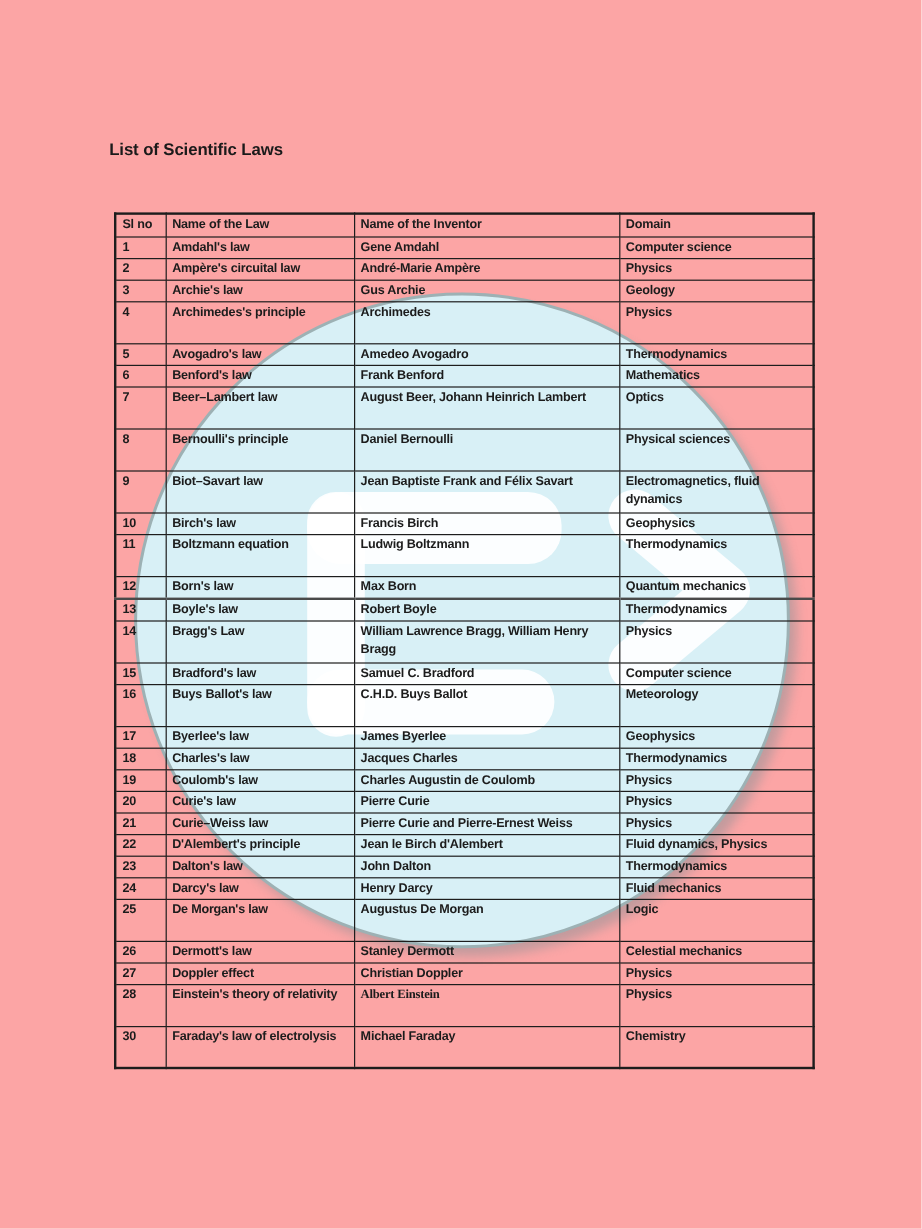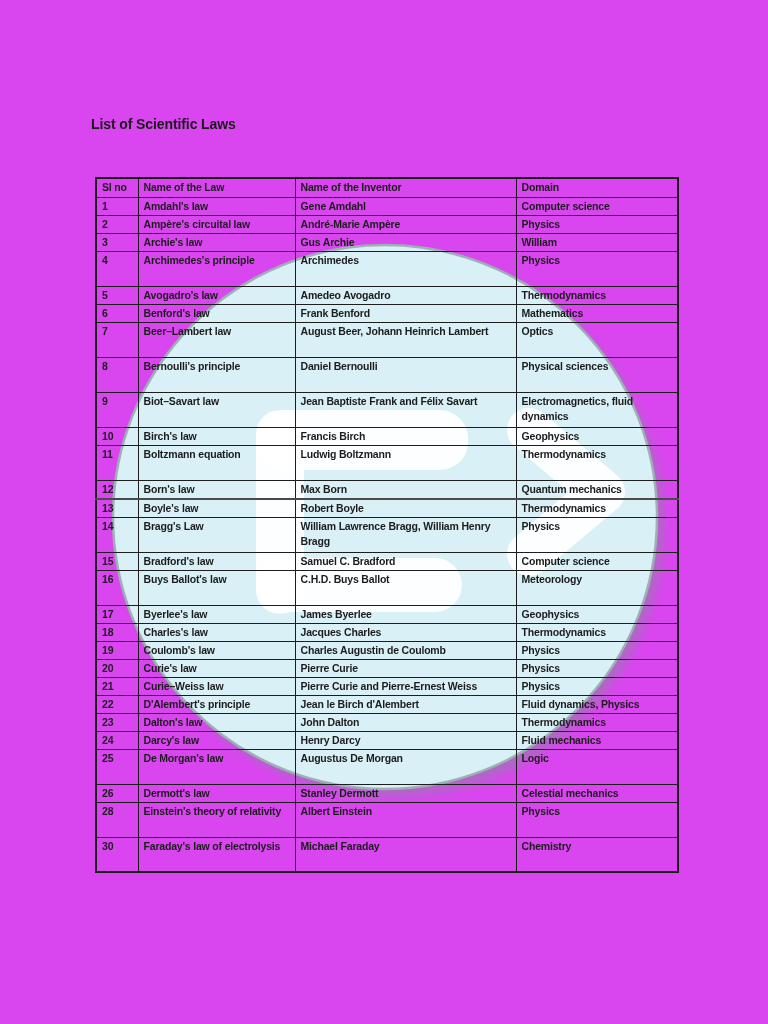--- a/index.html
+++ b/index.html
@@ -1,17 +1,17 @@
 <!DOCTYPE html>
 <html><head>
 <meta charset="utf-8">
 <style>
   html,body{margin:0;padding:0;background:#ffffff;}
   body{width:768px;height:1024px;font-family:"Liberation Sans",sans-serif;}
-  .page{position:relative;width:768px;height:1024px;background:#d946ef;overflow:hidden;}
+  .page{position:relative;width:768px;height:1024px;background:#fca5a5;overflow:hidden;}
 
   .wm{position:absolute;left:0;top:0;z-index:0;pointer-events:none;}
 
   .title{
     position:absolute;left:91px;top:116px;z-index:1;
     font-size:14px;font-weight:bold;color:#1a1a1a;letter-spacing:-0.1px;
   }
 
   table.laws{
     position:absolute;left:95px;top:177px;width:582px;z-index:1;
@@ -22,21 +22,21 @@
     border:1px solid #1d1d1d;
     font-size:10.5px;font-weight:bold;color:#1c1c1c;
     text-align:left;vertical-align:top;
     padding:1px 5px;line-height:15px;letter-spacing:-0.18px;
     background:transparent;overflow:hidden;
   }
   tr.h{height:19px;margin-top:27px;}
   tr.r-s{height:18px;}
   tr.r-d{height:35px;}
   tr.thick td{border-top:2px solid #4a4a4a;margin-left:20px;}
-  td.center{text-align:center;}
+  td.center{text-align:center;font-family:Liberation Serif, serif;}
 </style>
 </head>
 <body>
 
 <div class="page">
 
   <svg class="wm" width="768" height="1024" viewBox="0 0 768 1024">
     <defs>
       <filter id="wmblur" x="-20%" y="-20%" width="140%" height="140%">
         <feGaussianBlur stdDeviation="4.5"></feGaussianBlur>
@@ -79,21 +79,21 @@
         <tr class="r-s">
           <td>2</td>
           <td>Ampère's circuital law</td>
           <td>André-Marie Ampère</td>
           <td>Physics</td>
         </tr>
         <tr class="r-s">
           <td>3</td>
           <td>Archie's law</td>
           <td>Gus Archie</td>
-          <td>William</td>
+          <td>Geology</td>
         </tr>
         <tr class="r-d">
           <td>4</td>
           <td>Archimedes's principle</td>
           <td>Archimedes</td>
           <td>Physics</td>
         </tr>
         <tr class="r-s">
           <td>5</td>
           <td>Avogadro's law</td>
@@ -219,20 +219,26 @@
           <td>De Morgan's law</td>
           <td>Augustus De Morgan</td>
           <td>Logic</td>
         </tr>
         <tr class="r-s">
           <td>26</td>
           <td>Dermott's law</td>
           <td>Stanley Dermott</td>
           <td>Celestial mechanics</td>
         </tr>
+        <tr class="r-s">
+          <td>27</td>
+          <td>Doppler effect</td>
+          <td>Christian Doppler</td>
+          <td>Physics</td>
+        </tr>
         <tr class="r-d">
           <td>28</td>
           <td>Einstein's theory of relativity</td>
           <td class="center">Albert Einstein</td>
           <td>Physics</td>
         </tr>
         <tr class="r-d">
           <td>30</td>
           <td>Faraday's law of electrolysis</td>
           <td>Michael Faraday</td>

